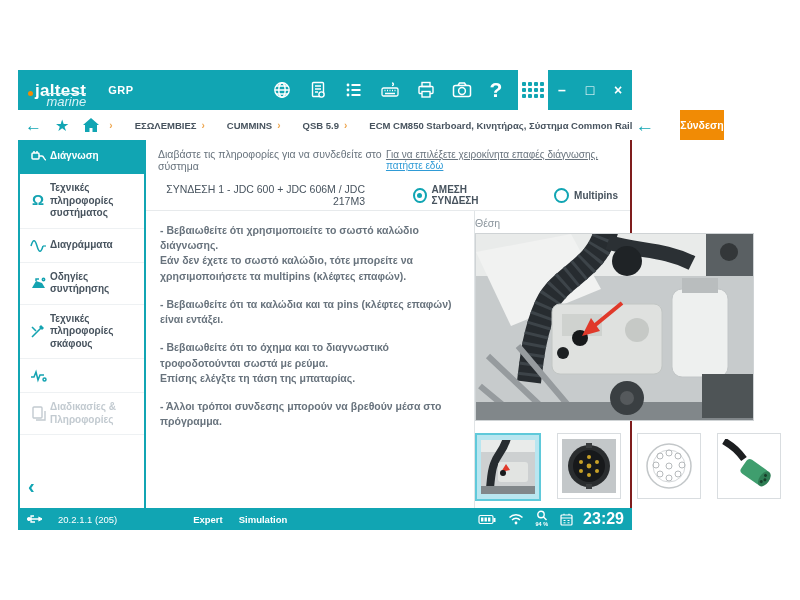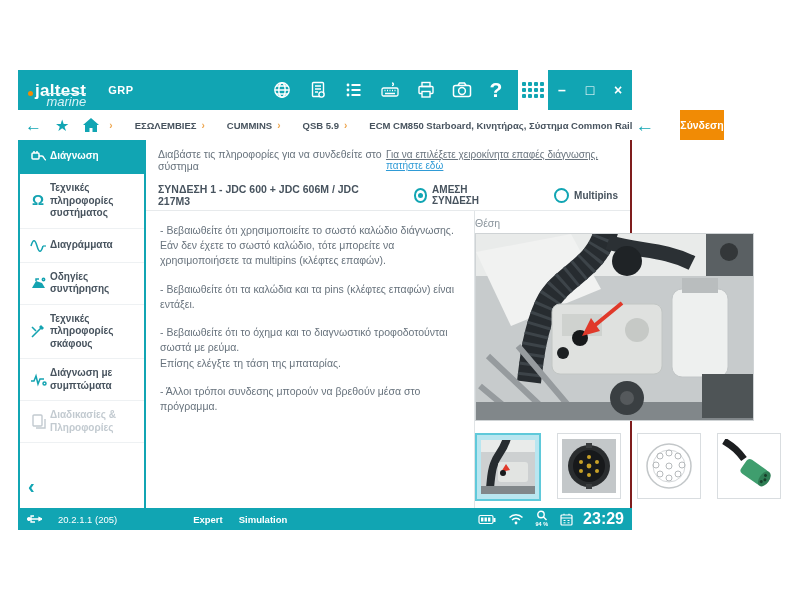--- a/index.html
+++ b/index.html
@@ -47,31 +47,31 @@
   .side-item.disabled .ico{color:#c2cad0;}
   .side-spacer{flex:1;}
   .collapse{color:#11a5b3;font-size:20px;font-weight:bold;padding:6px 8px 10px;cursor:pointer;}
 
   .main{flex:1;display:flex;flex-direction:column;min-width:0;}
   .inforow{flex:0 0 40px;display:flex;align-items:center;padding:0 12px;font-size:10.5px;color:#68737d;}
   .inforow .ir-spacer{flex:1;}
   .inforow .right-hint{font-size:10px;color:#68737d;text-decoration:underline;}
   .link{color:#2f9bd6;text-decoration:underline;cursor:pointer;}
   .connrow{flex:0 0 30px;display:flex;align-items:center;padding:0 12px;border-bottom:1px solid #e7eaec;}
-  .conn-title{font-size:10.5px;font-weight:bold;color:#47535e;}
+  .conn-title{font-size:10.5px;font-weight:normal;color:#47535e;text-align:right;}
   .cr-spacer{flex:1;}
   .radio{display:flex;align-items:center;cursor:pointer;padding-left:48px;}
   .radio .rb{width:11px;height:11px;border:2px solid #11a5b3;border-radius:50%;margin-right:5px;display:flex;align-items:center;justify-content:center;}
   .radio .rb i{width:5px;height:5px;border-radius:50%;background:transparent;}
   .radio.checked .rb i{background:#11a5b3;}
   .radio .rlabel{font-size:10px;font-weight:bold;color:#47535e;}
 
   .content{flex:1;display:flex;min-height:0;}
   .instructions{flex:0 0 300px;padding:12px 14px;font-size:10.5px;color:#68737d;line-height:1.45;}
-  .para{margin-bottom:13px;}
+  .para{margin-bottom:13px;font-weight:bold;}
   .imagepanel{flex:1;border-left:1px solid #e0e4e6;display:flex;flex-direction:column;align-items:flex-start;padding-top:6px;}
   .img-caption{font-size:10.5px;color:#8a949c;margin-bottom:4px;}
   .mainimg{width:277px;height:186px;border:1px solid #cfd3d5;background:#c7cbcc;overflow:hidden;}
   .thumbs{display:flex;gap:16px;margin-top:12px;}
   .thumb{width:62px;height:64px;border:1px solid #d9dde0;background:#fff;display:flex;align-items:center;justify-content:center;cursor:pointer;}
   .thumb.selected{background:#b9e6f0;border:2px solid #5fc9da;}
   .thumb svg{display:block;}
 
   
   .statusbar{height:22px;flex:0 0 22px;background:#11a5b3;display:flex;align-items:center;color:#fff;font-size:9.5px;font-weight:bold;padding:0 8px;}
@@ -233,21 +233,20 @@
         </span>
         <span>Τεχνικές πληροφορίες σκάφους</span>
       </div>
       <div class="side-item">
         <span class="ico">
           <svg width="17" height="17" viewBox="0 0 17 17" fill="none" stroke="currentColor" stroke-width="1.5">
             <path d="M1 10h3l2-5 2 8 2-5h4"></path>
               <circle cx="14.5" cy="12.5" r="1.5"></circle>
           </svg>
         </span>
-        <span>Διάγνωση με συμπτώματα</span>
       </div>
       <div class="side-item disabled">
         <span class="ico">
           <svg width="17" height="17" viewBox="0 0 17 17" fill="none" stroke="currentColor" stroke-width="1.4">
             <rect x="3" y="2" width="9" height="11" rx="1"></rect>
               <path d="M6 15h9V6"></path>
           </svg>
         </span>
         <span>Διαδικασίες &amp; Πληροφορίες</span>
       </div>

